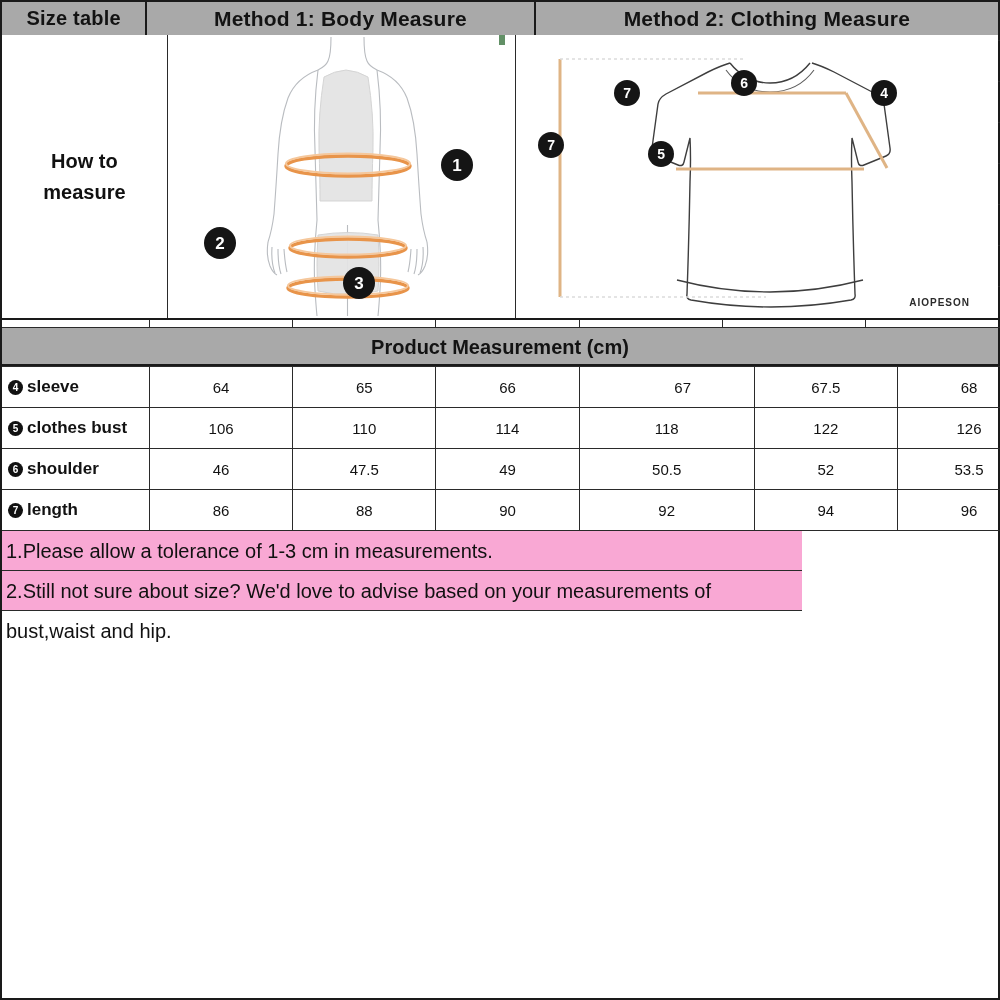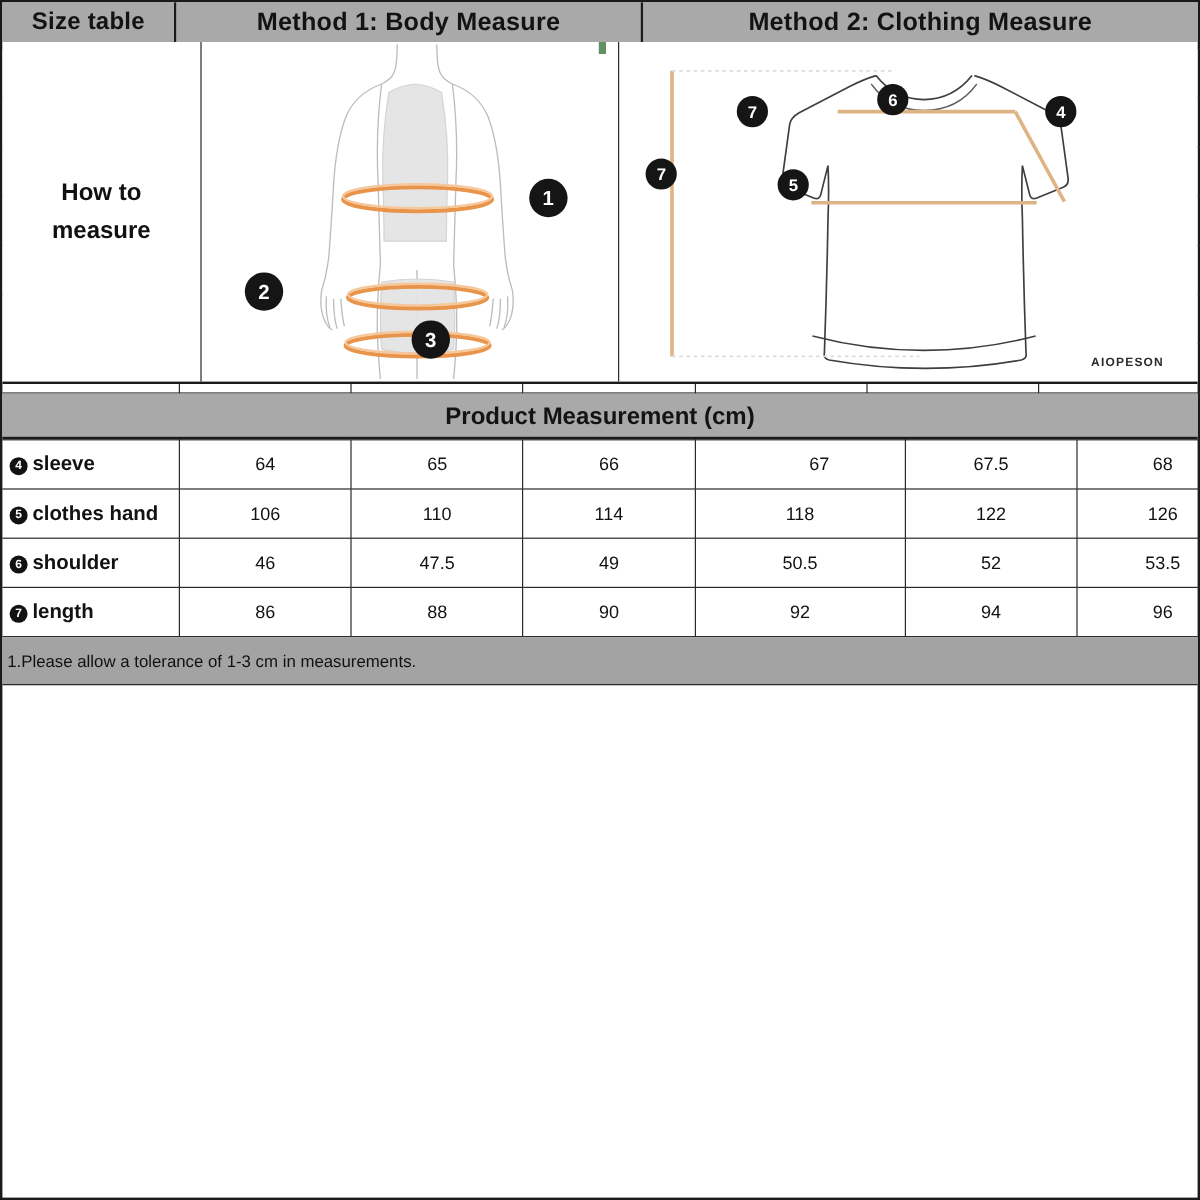--- a/index.html
+++ b/index.html
@@ -166,29 +166,29 @@
     box-sizing: border-box;
     text-align: center;
     color: #e01b15;
     font-size: 16px;
     height: 37px;
     line-height: 37px;
     border-bottom: 1.5px solid #2a2a2a;
     background: #ffffff;
   }
   .note-line {
-    width: 996px;
+    width: 800px;
     box-sizing: border-box;
-    font-size: 14px;
+    font-size: 20px;
     color: #111;
     height: 40px;
     line-height: 40px;
     padding-left: 4px;
     border-bottom: 1.5px solid #2a2a2a;
-    background: #a3a3a3;
+    background: #f9a8d4;
   }
   .note-line.last { border-bottom: none; }
 </style>
 </head>
 <body>
 
 <div id="page">
 
   <div class="header-strip">
     <div class="hdr-cell c1">Size table</div>
@@ -368,21 +368,21 @@
         <tr>
           <td class="rowlabel" style="width: 141px;"><span class="circ">4</span><span>sleeve</span></td>
           <td style="width: 142.2px;">64</td>
           <td style="width: 142.2px;">65</td>
           <td style="width: 142.2px;">66</td>
           <td style="width: 142.2px; padding-left: 32px;">67</td>
           <td style="width: 142.2px;">67.5</td>
           <td class=" last" style="width: 142.2px;">68</td>
         </tr>
         <tr>
-          <td class="rowlabel" style="width: 141px;"><span class="circ">5</span><span>clothes hand</span></td>
+          <td class="rowlabel" style="width: 141px;"><span class="circ">5</span><span>clothes bust</span></td>
           <td style="width: 142.2px;">106</td>
           <td style="width: 142.2px;">110</td>
           <td style="width: 142.2px;">114</td>
           <td style="width: 142.2px;">118</td>
           <td style="width: 142.2px;">122</td>
           <td class=" last" style="width: 142.2px;">126</td>
         </tr>
         <tr>
           <td class="rowlabel" style="width: 141px;"><span class="circ">6</span><span>shoulder</span></td>
           <td style="width: 142.2px;">46</td>
@@ -398,14 +398,15 @@
           <td style="width: 142.2px;">88</td>
           <td style="width: 142.2px;">90</td>
           <td style="width: 142.2px; text-align: center;">92</td>
           <td style="width: 142.2px;">94</td>
           <td class=" last" style="width: 142.2px;">96</td>
         </tr>
       </tbody>
   </table>
 
   <div class="note-line">1.Please allow a tolerance of 1-3 cm in measurements.</div>
+  <div class="note-line">2.Still not sure about size? We'd love to advise based on your measurements of bust,waist and hip.</div>
 
 </div>
 
 </body></html>

